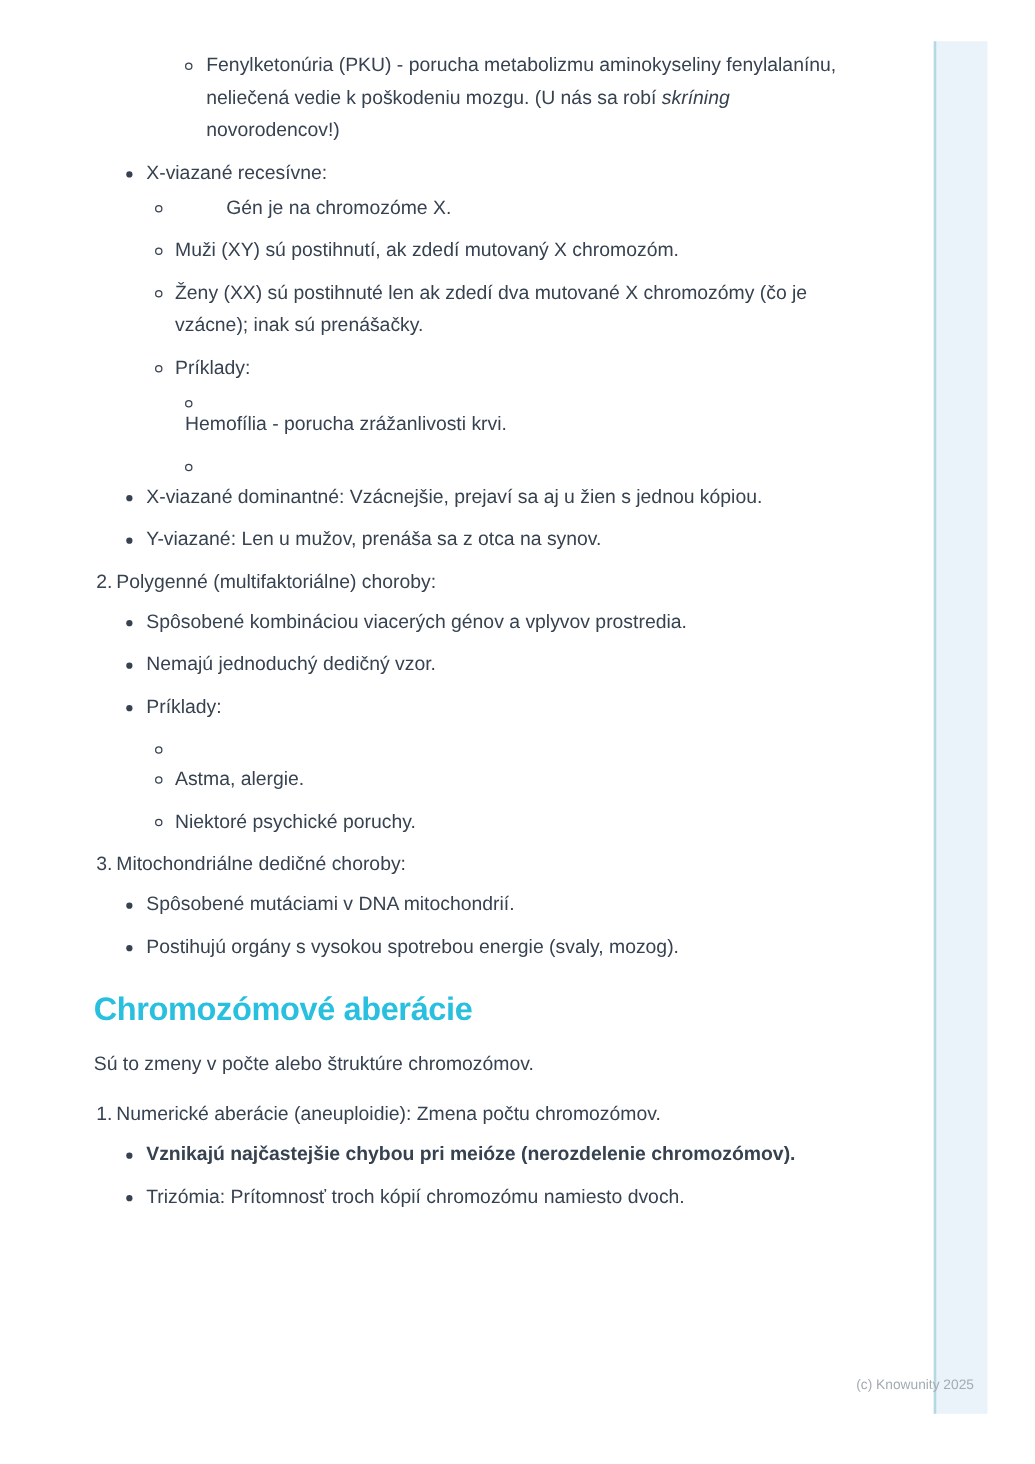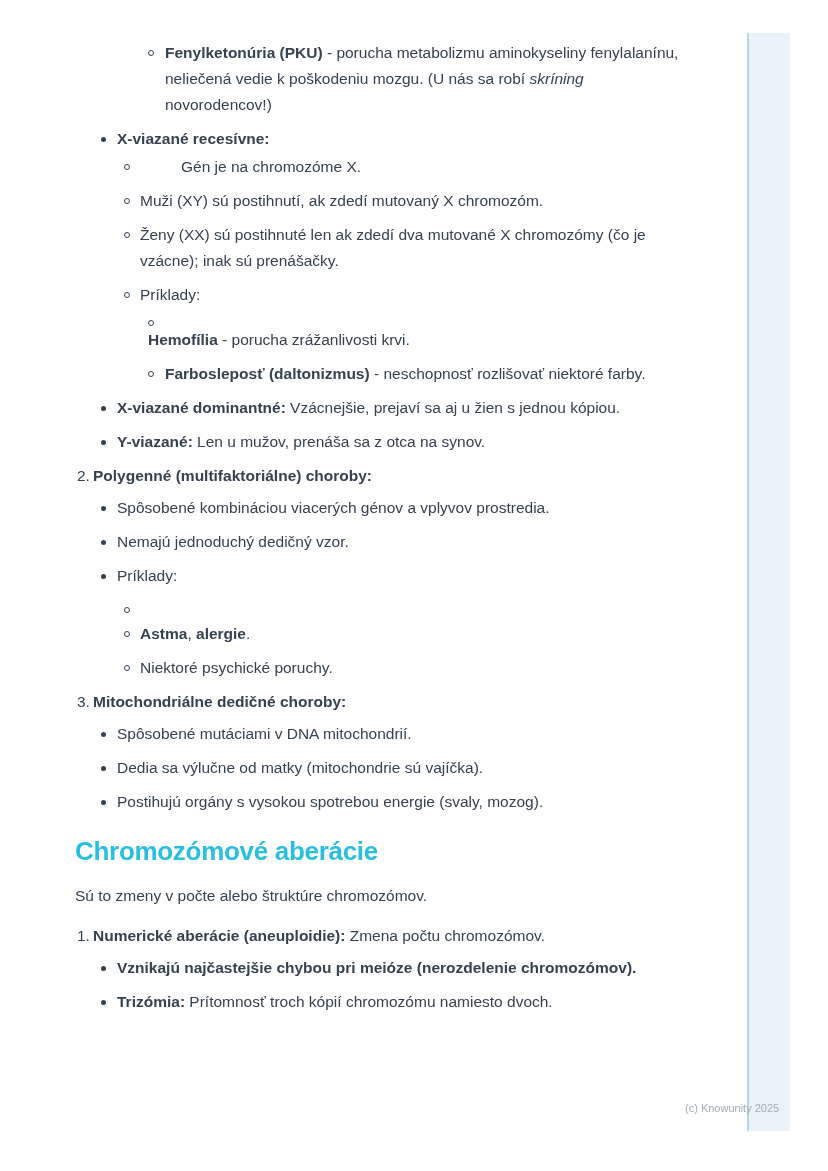--- a/index.html
+++ b/index.html
@@ -14,21 +14,21 @@
   .indent-0{padding-left:2px;}
   .indent-1{padding-left:26px;}
   .indent-2{padding-left:49px;}
   .indent-3{padding-left:73px;}
   .marker{display:block;flex:0 0 16px;}
   .indent-3 .marker{flex:0 0 17px;}
   .dot{display:block;border-radius:50%;}
   .dot.disc{width:5px;height:5px;background:var(--text,#374251);margin-top:11px;}
   .dot.circle{width:6px;height:6px;border:1.5px solid var(--text,#374251);box-sizing:border-box;margin-top:10px;}
   .text{flex:1;min-width:0;}
-  .b{font-weight:700;}
+  .b{font-weight:400;}
   .it{font-style:italic;}
   .heading{margin:20px 0 16px;font-size:26px;line-height:32px;font-weight:700;
     color:var(--heading,#29bfdf);letter-spacing:-0.3px;}
   .para{margin:0 0 14px;}
   .side-strip{position:absolute;left:747px;top:33px;width:43px;height:1098px;
     background:var(--strip-fill,#eaf3f9);border-left:2.5px solid var(--strip-edge,#b5d8e2);
     box-sizing:border-box;z-index:1;}
   .watermark{position:absolute;left:685px;top:1101px;font-size:11px;line-height:14px;
     color:var(--wm,#a3abb3);z-index:3;white-space:nowrap;}
 </style>
@@ -78,21 +78,20 @@
       <div class="row indent-3" style="margin-top: -6px; flex-direction: column;">
         <span class="marker">
           <span class="dot circle"></span>
         </span>
         <div class="text"><span class="b">Hemofília</span><span> - porucha zrážanlivosti krvi.</span></div>
       </div>
       <div class="row indent-3">
         <span class="marker">
           <span class="dot circle"></span>
         </span>
-        <div class="text"><span class="b">Farbosleposť (daltonizmus)</span><span> - neschopnosť rozlišovať niektoré farby.</span></div>
       </div>
       <div class="row indent-1" style="margin-top: 7px;">
         <span class="marker">
           <span class="dot disc"></span>
         </span>
         <div class="text"><span class="b">X-viazané dominantné:</span><span> Vzácnejšie, prejaví sa aj u žien s jednou kópiou.</span></div>
       </div>
       <div class="row indent-1">
         <span class="marker">
           <span class="dot disc"></span>
@@ -145,26 +144,20 @@
       <div class="row indent-1" style="margin-top: -6px;">
         <span class="marker">
           <span class="dot disc"></span>
         </span>
         <div class="text"><span>Spôsobené mutáciami v DNA mitochondrií.</span></div>
       </div>
       <div class="row indent-1">
         <span class="marker">
           <span class="dot disc"></span>
         </span>
-        <div class="text"><span>Dedia sa výlučne od matky (mitochondrie sú vajíčka).</span></div>
-      </div>
-      <div class="row indent-1">
-        <span class="marker">
-          <span class="dot disc"></span>
-        </span>
         <div class="text"><span>Postihujú orgány s vysokou spotrebou energie (svaly, mozog).</span></div>
       </div>
       <h2 class="heading">Chromozómové aberácie</h2>
       <p class="para"><span>Sú to zmeny v počte alebo štruktúre chromozómov.</span></p>
       <div class="row indent-0 numbered" style="margin-top: 7px;">
         <span class="marker">1.</span>
         <div class="text"><span class="b">Numerické aberácie (aneuploidie):</span><span> Zmena počtu chromozómov.</span></div>
       </div>
       <div class="row indent-1" style="margin-top: -6px; font-weight: bold;">
         <span class="marker">

